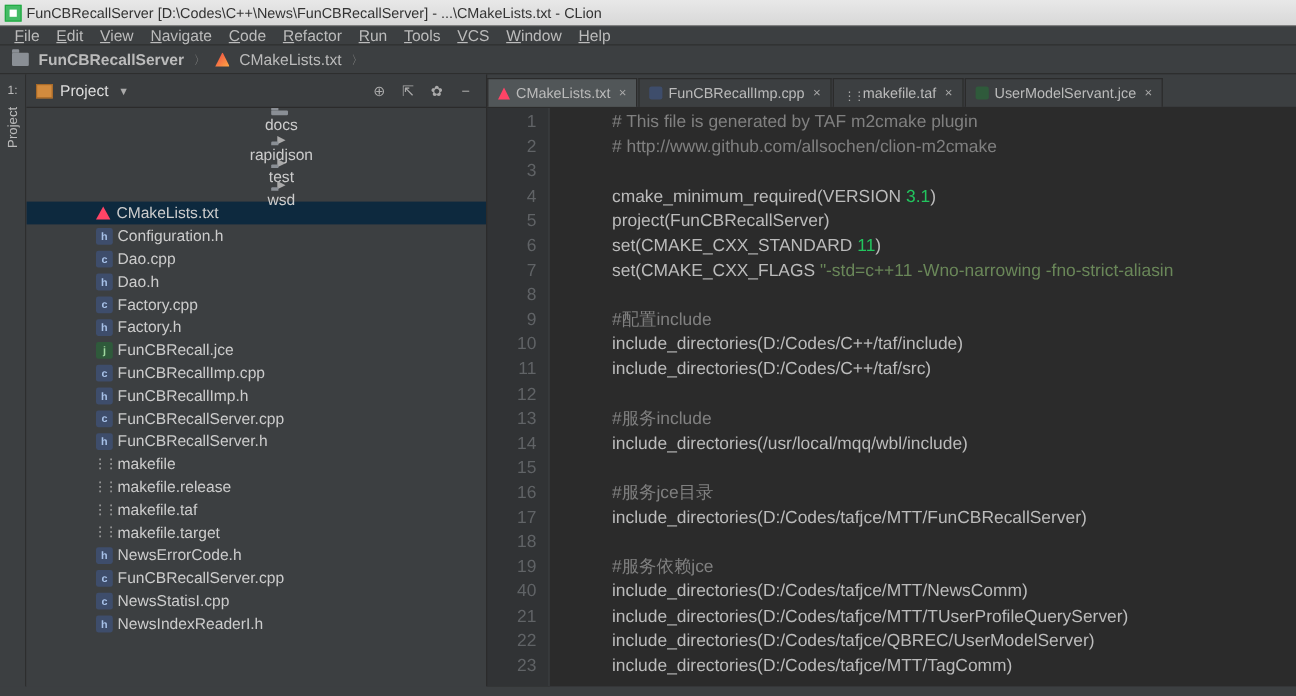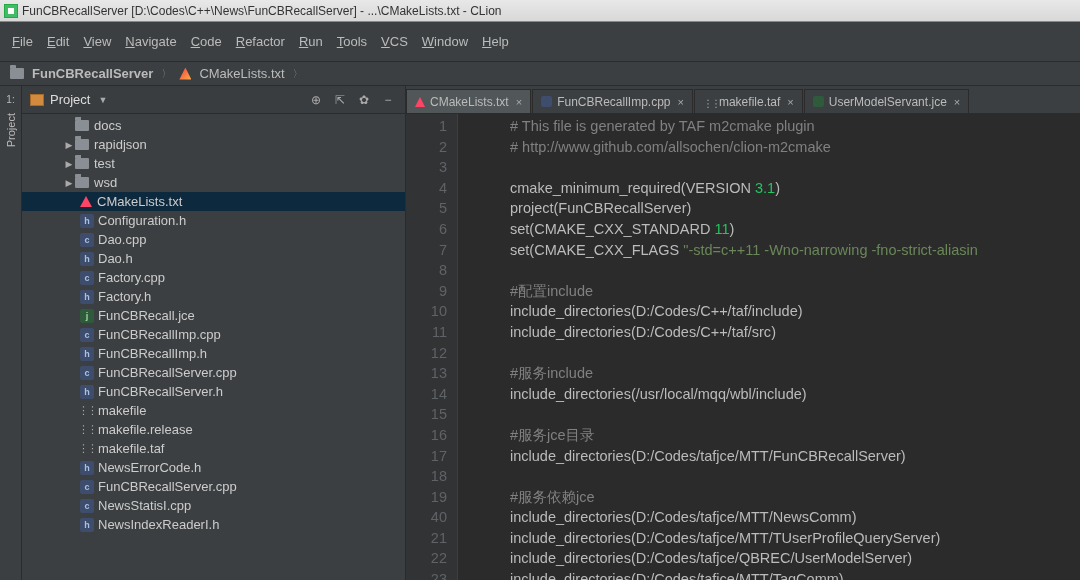--- a/index.html
+++ b/index.html
@@ -1,21 +1,21 @@
 <!DOCTYPE html>
 <html><head>
 <meta charset="utf-8">
 <style>
 * { margin: 0; padding: 0; box-sizing: border-box; font-family: "Segoe UI", Arial, sans-serif; }
 html, body { width: 1080px; height: 580px; overflow: hidden; background: #3c3f41; color: #bbbbbb; font-size: 13px; }
 .titlebar { height: 22px; background: linear-gradient(#e8e8e8,#d8d8d8); color: #333; display: flex; align-items: center; padding: 0 4px; border-bottom: 1px solid #888; }
 .titlebar .ico { width: 14px; height: 14px; background: #4b6; margin-right: 4px; border: 1px solid #2a4; position: relative; }
 .titlebar .ico:before { content: ""; position: absolute; inset: 3px; background: #fff; }
 .titlebar .t { font-size: 12px; white-space: nowrap; }
-.menubar { height: 40px; background: #3c3f41; display: flex; align-items: center; padding: 0 6px; gap: 2px; border-bottom: 1px solid #2b2b2b; }
+.menubar { height: 16px; background: #3c3f41; display: flex; align-items: center; padding: 0 6px; gap: 2px; border-bottom: 1px solid #2b2b2b; }
 .menubar span { font-size: 13px; color: #bbb; padding: 2px 6px; }
 .menubar span u { text-decoration: underline; }
 .navbar { height: 24px; background: #3c3f41; display: flex; align-items: center; padding: 0 10px; gap: 4px; border-bottom: 1px solid #2b2b2b; }
 .navbar .folder-ico { width: 14px; height: 11px; background: #8a8f95; border-radius: 1px; margin-right: 4px; position: relative; }
 .navbar .folder-ico:before { content: ""; position:absolute; top:-3px; left:0; width:6px; height:3px; background:#8a8f95; border-top-left-radius:1px; border-top-right-radius:1px; }
 .navbar .crumb { color: #bbb; font-weight: 600; font-size: 13px; }
 .navbar .arr { color: #888; margin: 0 4px; font-size: 10px; }
 .navbar .cm-ico { width: 12px; height: 12px; background: linear-gradient(135deg,#e44,#fa4); clip-path: polygon(50% 0,100% 100%,0 100%); margin-right: 4px; }
 .body { display: flex; height: calc(580px - 22px - 24px - 24px); }
 .left-rail { width: 22px; background: #3c3f41; border-right: 1px solid #2b2b2b; display: flex; flex-direction: column; align-items: center; padding-top: 8px; }
@@ -37,21 +37,21 @@
 .ficon.folder:before { content:""; position:absolute; top:-3px; left:0; width:6px; height:3px; background:#8a8f95; border-top-left-radius:1px; }
 .ficon.cm { width:0; height:0; border-left:6px solid transparent; border-right:6px solid transparent; border-bottom:11px solid #f46; margin-right:5px; }
 .ficon.h { background:#3e4d6b; color:#a7c1e8; width:14px; height:14px; border-radius:2px; font-weight:700; font-size:9px; }
 .ficon.h:after{content:"h";}
 .ficon.cpp { background:#3e4d6b; color:#a7c1e8; width:14px; height:14px; border-radius:2px; font-weight:700; font-size:9px; }
 .ficon.cpp:after{content:"c";}
 .ficon.jce { background:#2f5a3b; color:#9fd89f; width:14px; height:14px; border-radius:2px; font-weight:700; font-size:9px; }
 .ficon.jce:after{content:"j";}
 .ficon.mk { color:#aaa; width:14px; height:14px; }
 .ficon.mk:after{content:"⋮⋮"; letter-spacing:-2px; color:#aaa; font-size:11px;}
-.tree-row.d1 { padding-left: 42px; }
+.tree-row.d1 { padding-left: 42px; flex-direction: column; }
 .tree-row.d2 { padding-left: 58px; }
 .editor { flex: 1; display: flex; flex-direction: column; background: #2b2b2b; min-width:0; }
 .tabs { height: 28px; display: flex; align-items: flex-end; background: #3c3f41; border-bottom: 1px solid #2b2b2b; }
 .tab { height: 24px; display: flex; align-items: center; padding: 0 8px; gap: 5px; font-size: 12px; color: #bbb; border: 1px solid #2b2b2b; border-bottom: none; margin-right: 1px; background:#3c3f41; }
 .tab.active { background: #515658; }
 .tab .close { color:#aaa; font-size:11px; margin-left:2px; cursor:pointer; }
 .tab .tico { width:11px; height:11px; }
 .tab .tico.cm { border-left:5px solid transparent; border-right:5px solid transparent; border-bottom:10px solid #f46; width:0; height:0; }
 .tab .tico.cpp { background:#3e4d6b; border-radius:2px; }
 .tab .tico.mk:before { content:"⋮⋮"; color:#aaa; font-size:10px; letter-spacing:-2px; }
@@ -183,20 +183,24 @@
           <span class="ficon mk"></span>
           <span>makefile</span>
         </div>
         <div class="tree-row d2">
           <span class="ficon mk"></span>
           <span>makefile.release</span>
         </div>
         <div class="tree-row d2">
           <span class="ficon mk"></span>
           <span>makefile.taf</span>
+        </div>
+        <div class="tree-row d2">
+          <span class="ficon mk"></span>
+          <span>makefile.target</span>
         </div>
         <div class="tree-row d2">
           <span class="ficon h"></span>
           <span>NewsErrorCode.h</span>
         </div>
         <div class="tree-row d2">
           <span class="ficon cpp"></span>
           <span>FunCBRecallServer.cpp</span>
         </div>
         <div class="tree-row d2">

